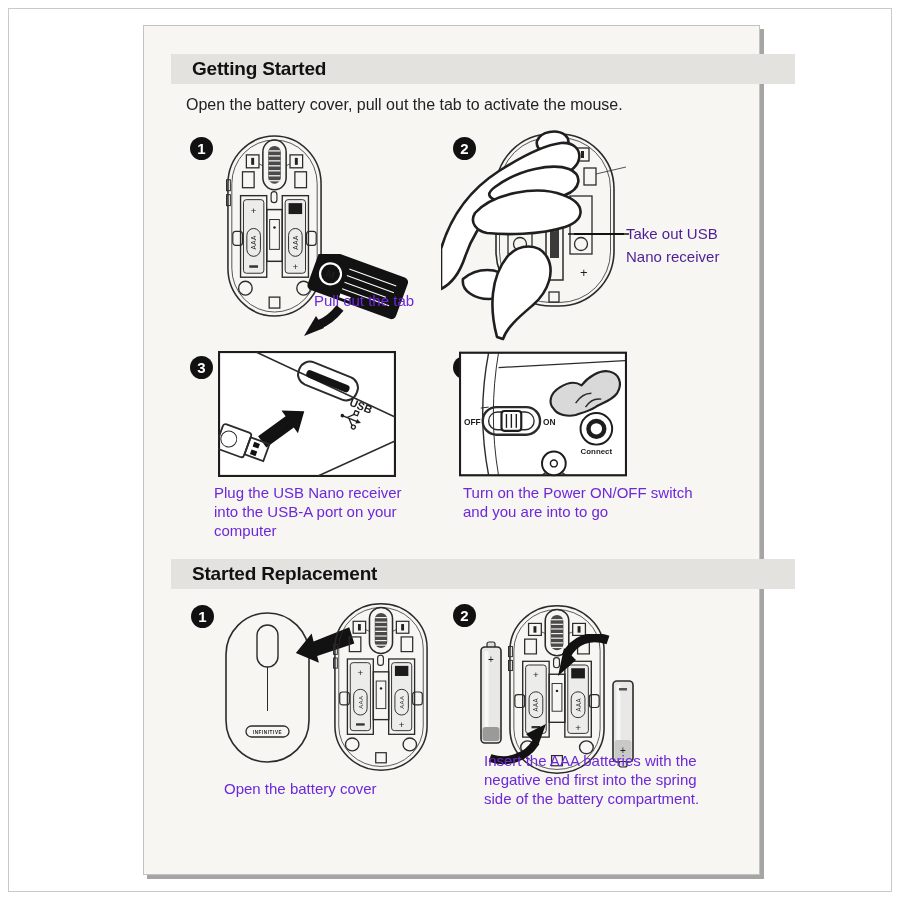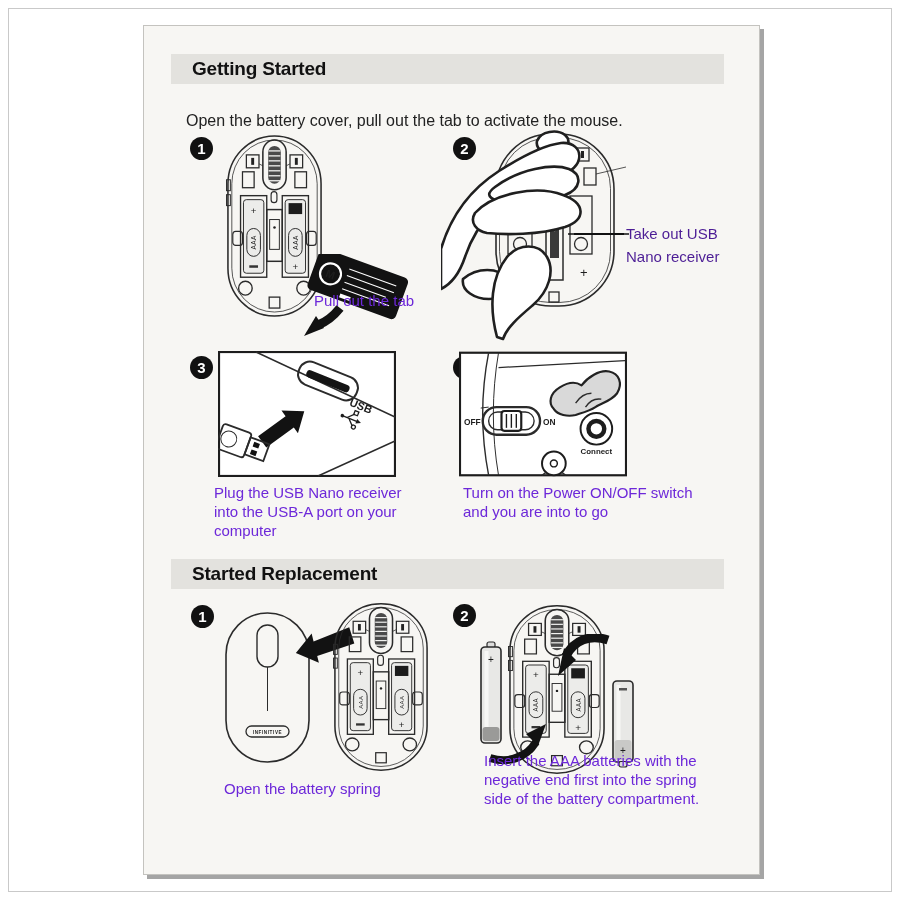--- a/index.html
+++ b/index.html
@@ -8,25 +8,25 @@
     font-family:"Liberation Sans","DejaVu Sans",sans-serif;color:#1d1d1d;
     overflow:hidden;
   }
   .outer-frame{position:absolute;left:8px;top:8px;right:8px;bottom:8px;border:1px solid #c9c9c9;}
   .page{
     position:absolute;left:143px;top:25px;width:615px;height:848px;
     background:#f7f6f3;border:1px solid #c4c3bf;box-shadow:4px 4px 0 #a5a5a5;
   }
   .abs{position:absolute;}
   .section-bar{
-    position:absolute;left:27px;width:553px;height:30px;background:#e3e2de;
+    position:absolute;left:27px;width:624px;height:30px;background:#e3e2de;
     display:flex;align-items:center;padding-left:21px;box-sizing:border-box;
   }
   .section-title{font-size:19px;font-weight:bold;letter-spacing:-0.2px;color:#111;}
-  .intro{font-size:16px;color:#222;margin-top:16px;}
+  .intro{font-size:16px;color:#222;}
   .badge{
     width:23px;height:23px;border-radius:50%;background:#111;color:#fff;
     display:flex;align-items:center;justify-content:center;
     font-size:15px;font-weight:bold;
   }
   .caption{font-size:15px;line-height:19px;color:#6d28d9;white-space:pre-line;}
   .label{font-size:15px;line-height:23px;color:#4c1d95;white-space:pre-line;}
   .pointer-line{height:2px;background:#111;}
   svg{display:block;}
   svg text{font-family:"Liberation Sans","DejaVu Sans",sans-serif;fill:#1d1d1d;}
@@ -252,21 +252,21 @@
     <text x="43.5" y="123" font-size="4.6" font-weight="bold" text-anchor="middle" letter-spacing="0.6">INFINITIVE</text>
   </svg>
   <svg class="abs" style="left:149px;top:601px" width="62" height="38" viewBox="0 0 62 38">
     <g transform="rotate(-14 31 19)">
       <polygon points="2,19 22,4 22,12 60,7 61,24 22,27 22,34" fill="#121212"></polygon>
     </g>
   </svg>
   <svg class="abs" style="left:189px;top:576px" width="96" height="170" viewBox="0 0 100 185" preserveAspectRatio="none">
     <use href="#mouse-bottom"></use>
   </svg>
-  <div class="abs caption" style="left:80px;top:753px">Open the battery spring</div>
+  <div class="abs caption" style="left:80px;top:753px">Open the battery cover</div>
 
   <div class="abs badge" style="left:309px;top:578px">2</div>
   <svg class="abs" style="left:336px;top:615px" width="22" height="104" viewBox="0 0 22 104">
     <rect x="7" y="1" width="8" height="6" rx="2" fill="#dddddc" stroke="#2b2b2b" stroke-width="1.2"></rect>
     <rect x="1" y="6" width="20" height="96" rx="4" fill="#e8e8e6" stroke="#2b2b2b" stroke-width="1.6"></rect>
     <rect x="4.5" y="10" width="4" height="86" fill="#f7f7f5"></rect>
     <text x="11" y="22" font-size="10" text-anchor="middle">+</text>
     <rect x="2.5" y="86" width="17" height="14" rx="3" fill="#9a9a98"></rect>
   </svg>
   <svg class="abs" style="left:364px;top:578px" width="98" height="171" viewBox="0 0 100 185" preserveAspectRatio="none">

